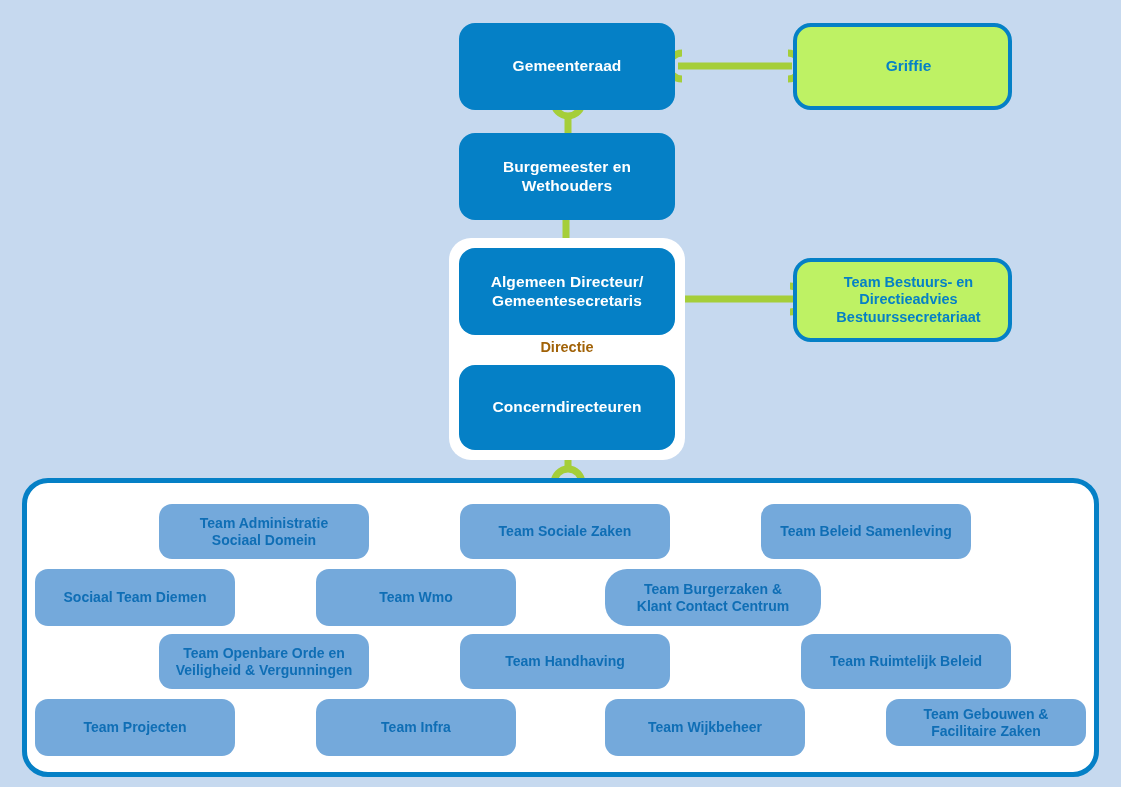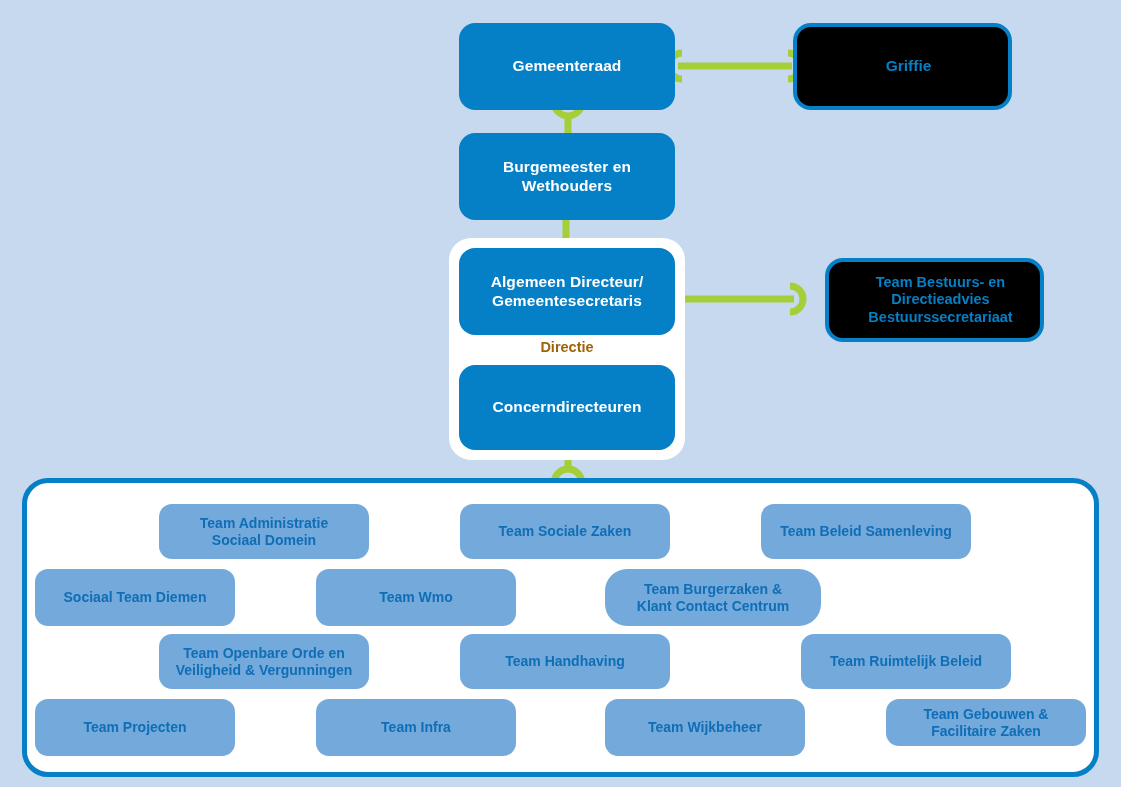--- a/index.html
+++ b/index.html
@@ -32,21 +32,21 @@
   }
 
   .node-solid {
     background: #0580c6;
     color: #ffffff;
     font-size: 15.5px;
     letter-spacing: .1px;
   }
 
   .node-outline {
-    background: #000000;
+    background: #bef264;
     color: #0580c6;
     border: 4px solid #0580c6;
     font-size: 15.5px;
     border-radius: 18px;
     padding-left: 12px;
   }
 
   .node-team {
     background: #74a9db;
     color: #0f6eb5;
@@ -145,21 +145,21 @@
 
   <div class="node node-solid" style="left:459px; top:248px; width:216px; height:87px;justify-content:center;">
     <span style="white-space:pre-line;">Algemeen Directeur/
 Gemeentesecretaris</span>
   </div>
 
   <div class="node node-solid" style="left:459px; top:365px; width:216px; height:85px;">
     <span style="white-space:pre-line;">Concerndirecteuren</span>
   </div>
 
-  <div class="node node-outline" style="left:793px; top:258px; width:219px; height:84px; font-size:14.5px;margin-left:32px;">
+  <div class="node node-outline" style="left:793px; top:258px; width:219px; height:84px; font-size:14.5px;">
     <span style="white-space:pre-line;">Team Bestuurs- en
 Directieadvies
 Bestuurssecretariaat</span>
   </div>
 
   <div id="teams-container" style="left:22px; top:478px; width:1077px; height:299px;">
 
     <div class="node node-team" style="left:132px; top:21px; width:210px; height:55px;">
       <span style="white-space:pre-line;">Team Administratie
 Sociaal Domein</span>

